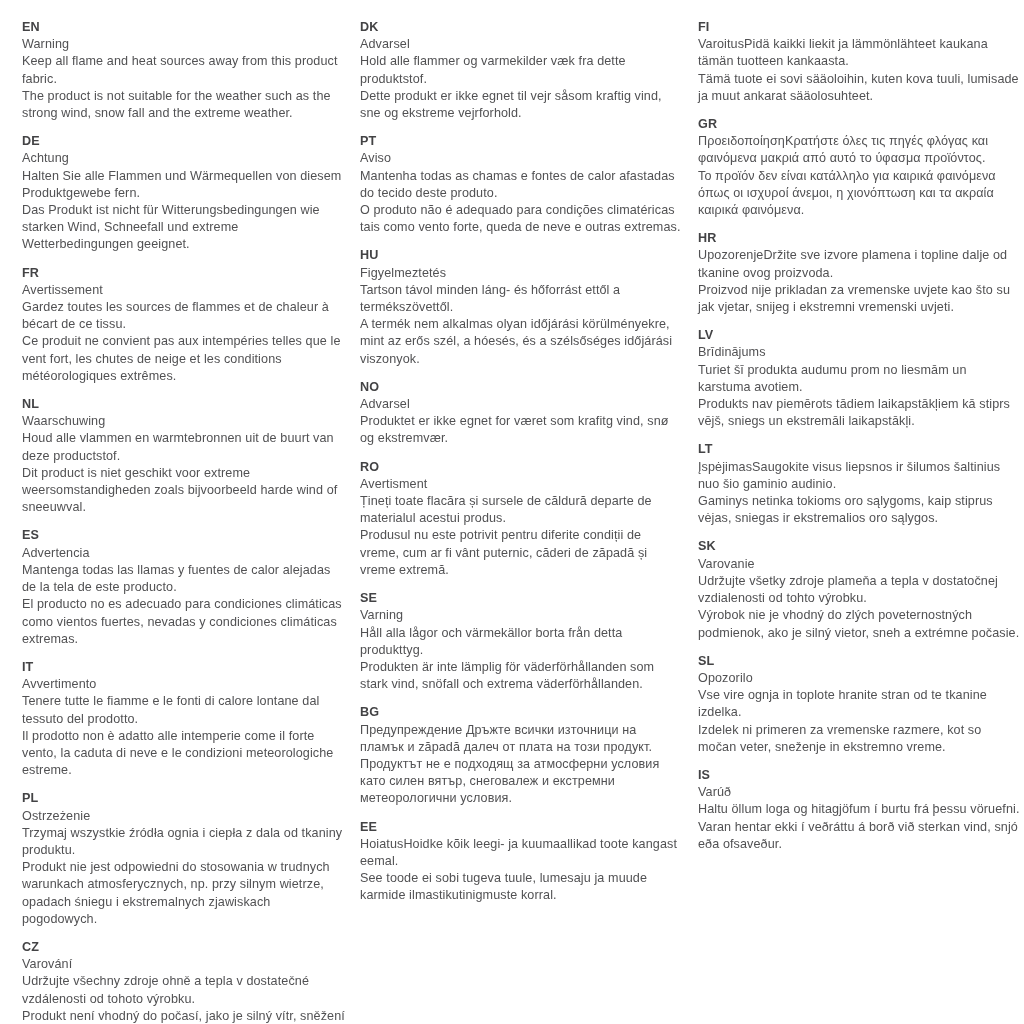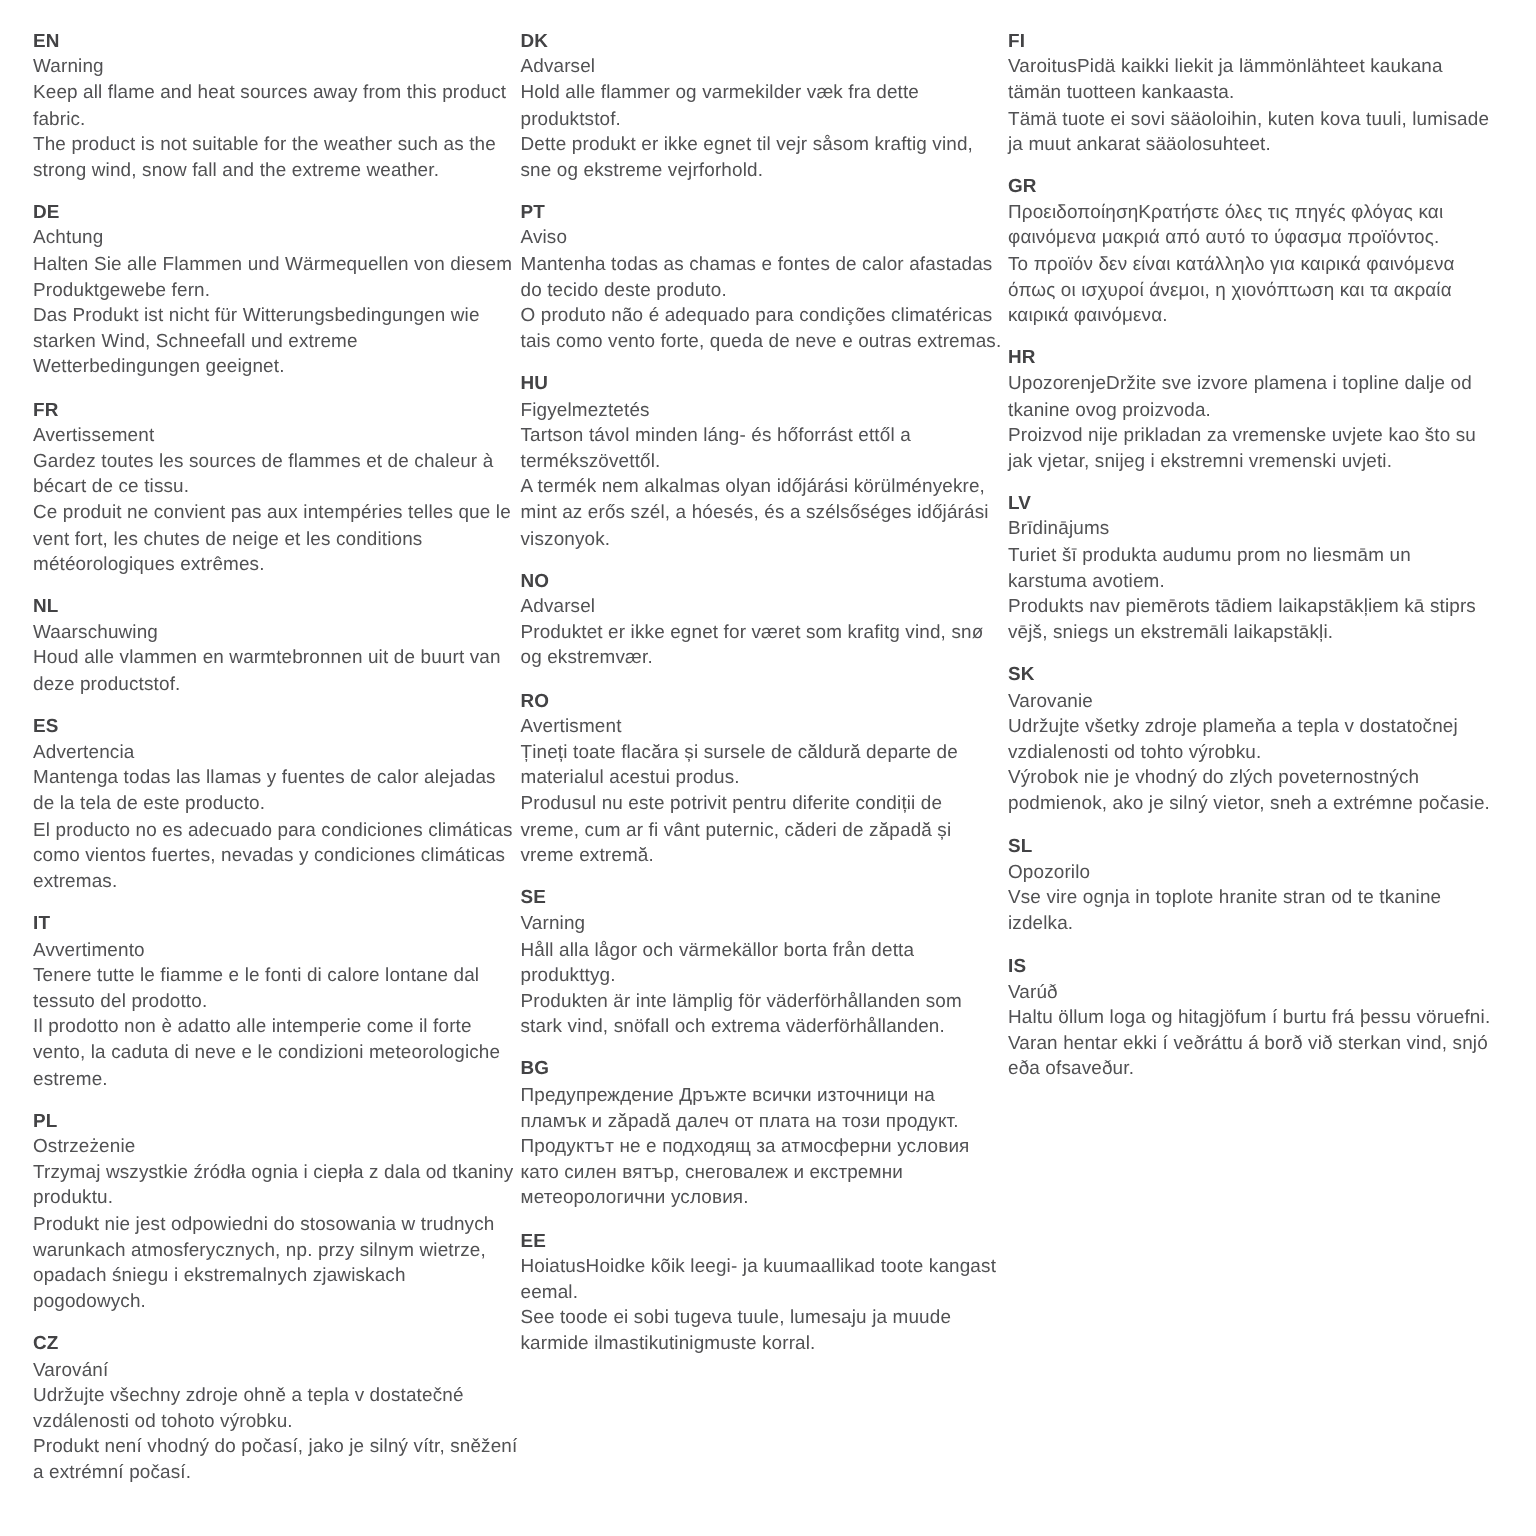--- a/index.html
+++ b/index.html
@@ -13,21 +13,21 @@
   .page {
     box-sizing: border-box;
     width: 916px;
     height: 1024px;
     padding: 19px 10px 0 22px;
     font-family: "Liberation Sans", sans-serif;
     font-size: 12.6px;
     line-height: 17.2px;
     color: #515153;
     display: flex;
-    gap: 2px;
+    gap: 15px;
     letter-spacing: 0.1px;
   }
   .column {
     width: 323px;
     flex: 0 0 323px;
   }
   .block {
     margin: 0 0 11px 0;
   }
   .code {
@@ -58,20 +58,21 @@
       <div class="block">
         <div class="code">FR</div>
         <p>Avertissement</p>
         <p>Gardez toutes les sources de flammes et de chaleur à bécart de ce tissu.</p>
         <p>Ce produit ne convient pas aux intempéries telles que le vent fort, les chutes de neige et les conditions météorologiques extrêmes.</p>
       </div>
       <div class="block">
         <div class="code">NL</div>
         <p>Waarschuwing</p>
         <p>Houd alle vlammen en warmtebronnen uit de buurt van deze productstof.</p>
+        <p>Dit product is niet geschikt voor extreme weersomstandigheden zoals bijvoorbeeld harde wind of sneeuwval.</p>
       </div>
       <div class="block">
         <div class="code">ES</div>
         <p>Advertencia</p>
         <p>Mantenga todas las llamas y fuentes de calor alejadas de la tela de este producto.</p>
         <p>El producto no es adecuado para condiciones climáticas como vientos fuertes, nevadas y condiciones climáticas extremas.</p>
       </div>
       <div class="block">
         <div class="code">IT</div>
         <p>Avvertimento</p>
@@ -154,29 +155,35 @@
         <p>UpozorenjeDržite sve izvore plamena i topline dalje od tkanine ovog proizvoda.</p>
         <p>Proizvod nije prikladan za vremenske uvjete kao što su jak vjetar, snijeg i ekstremni vremenski uvjeti.</p>
       </div>
       <div class="block">
         <div class="code">LV</div>
         <p>Brīdinājums</p>
         <p>Turiet šī produkta audumu prom no liesmām un karstuma avotiem.</p>
         <p>Produkts nav piemērots tādiem laikapstākļiem kā stiprs vējš, sniegs un ekstremāli laikapstākļi.</p>
       </div>
       <div class="block">
+        <div class="code">LT</div>
+        <p>ĮspėjimasSaugokite visus liepsnos ir šilumos šaltinius nuo šio gaminio audinio.</p>
+        <p>Gaminys netinka tokioms oro sąlygoms, kaip stiprus vėjas, sniegas ir ekstremalios oro sąlygos.</p>
+      </div>
+      <div class="block">
         <div class="code">SK</div>
         <p>Varovanie</p>
         <p>Udržujte všetky zdroje plameňa a tepla v dostatočnej vzdialenosti od tohto výrobku.</p>
         <p>Výrobok nie je vhodný do zlých poveternostných podmienok, ako je silný vietor, sneh a extrémne počasie.</p>
       </div>
       <div class="block">
         <div class="code">SL</div>
         <p>Opozorilo</p>
         <p>Vse vire ognja in toplote hranite stran od te tkanine izdelka.</p>
+        <p>Izdelek ni primeren za vremenske razmere, kot so močan veter, sneženje in ekstremno vreme.</p>
       </div>
       <div class="block">
         <div class="code">IS</div>
         <p>Varúð</p>
         <p>Haltu öllum loga og hitagjöfum í burtu frá þessu vöruefni.</p>
         <p>Varan hentar ekki í veðráttu á borð við sterkan vind, snjó eða ofsaveður.</p>
       </div>
     </div>
 </div>
 

